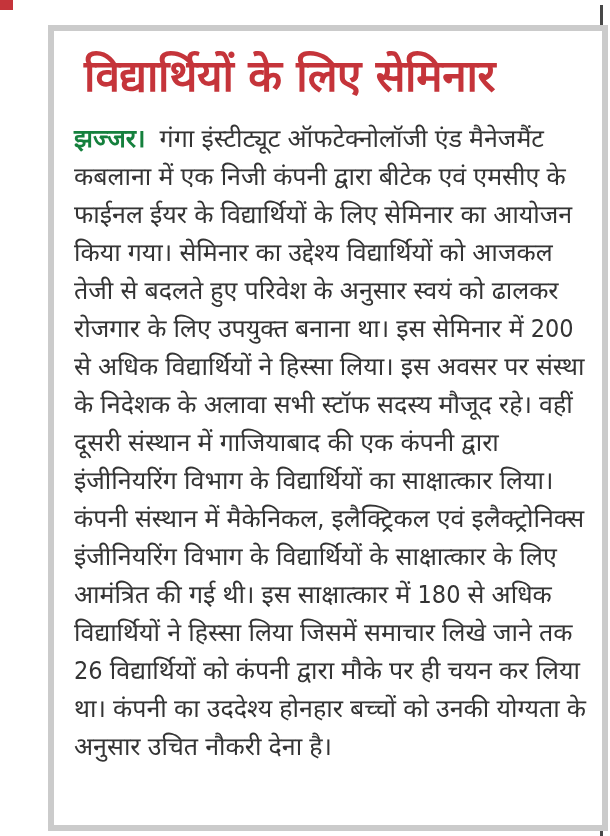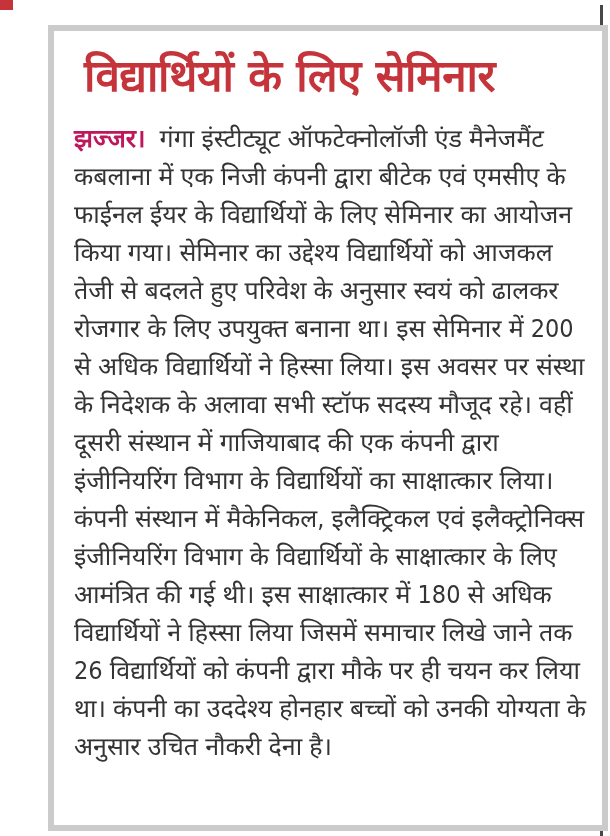--- a/index.html
+++ b/index.html
@@ -44,21 +44,21 @@
   .headline-line { display: block; }
   .article-body {
     color: #343434;
     font-size: 25px;
     line-height: 38px;
     font-stretch: condensed;
     text-align: left;
   }
   .dateline {
     font-weight: bold;
-    color: #be185d;
+    color: #15803d;
     margin-right: 7px;
   }
 </style>
 </head>
 <body>
 
 <div class="page">
 
   <div class="red-mark"></div>
 

